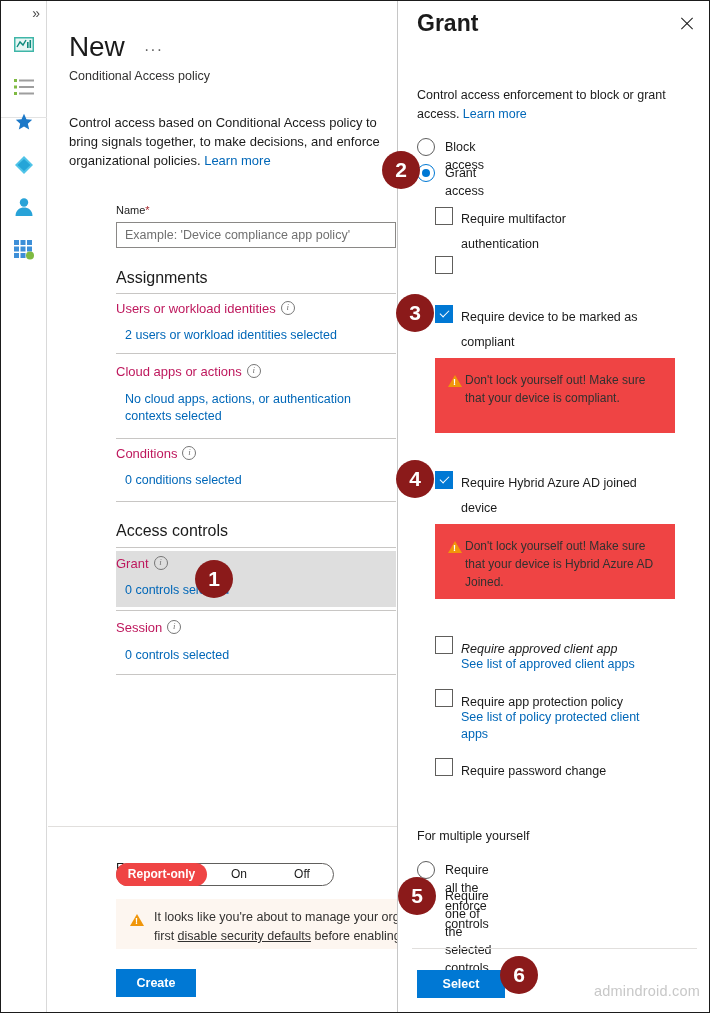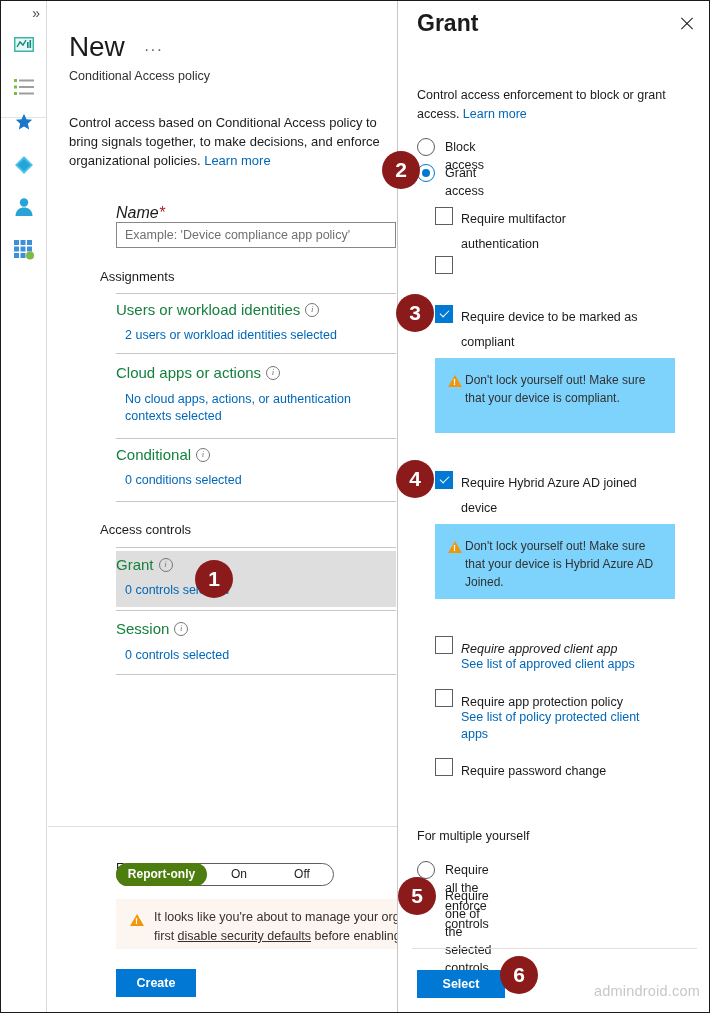--- a/index.html
+++ b/index.html
@@ -92,59 +92,58 @@
     left: 21px; top: 112px;
     width: 312px;
     font-size: 13px;
     line-height: 19px;
     color: #1b1b1b;
   }
   .lnk { color: #0067b8; text-decoration: none; cursor: pointer; }
 
   .fld-label {
     position: absolute;
-    font-size: 16px;
-    color: #1b1b1b;
-    font-style: italic;
+    font-size: 11px;
+    color: #1b1b1b;
   }
   .req { color: #a4262c; }
 
   .txtbox {
     position: absolute;
     left: 68px; top: 221px;
     width: 280px;
     height: 26px;
     border: 1px solid #8a8886;
     background: #fff;
     box-sizing: border-box;
     font-family: "Liberation Sans", sans-serif;
     font-size: 12.5px;
     color: #323130;
     padding: 0 8px;
   }
   .txtbox::placeholder { color: #707070; opacity: 1; }
 
   .sect-head {
     position: absolute;
-    left: 52px;
-    font-size: 13px;
+    left: 68px;
+    font-size: 16px;
     color: #1b1b1b;
   }
   .rowline {
     position: absolute;
     left: 68px;
     width: 280px;
     height: 1px;
     background: #c8c6c4;
   }
   .row-title {
     position: absolute;
     left: 68px;
-    font-size: 15px;
-    color: #15803d;
+    font-size: 13px;
+    color: #be185d;
   }
   .row-value {
     position: absolute;
     left: 77px;
     width: 272px;
     font-size: 12.5px;
     line-height: 17px;
     color: #0067b8;
     cursor: pointer;
   }
@@ -205,21 +204,21 @@
     top: -1px;
     height: 23px;
     line-height: 23px;
     text-align: center;
     font-size: 12px;
     color: #1b1b1b;
     cursor: pointer;
     box-sizing: border-box;
   }
   .pill-seg.on {
-    background: #4d7c0f;
+    background: #ef4444;
     color: #ffffff;
     border-radius: 12px;
     font-weight: bold;
   }
   .warn-box {
     position: absolute;
     left: 68px; top: 898px;
     width: 332px;
     height: 50px;
     background: #fdf6f0;
@@ -365,21 +364,21 @@
     font-size: 12.5px;
     line-height: 17px;
     color: #0067b8;
     cursor: pointer;
   }
 
   .note {
     position: absolute;
     left: 37px;
     width: 240px;
-    background: #7dd3fc;
+    background: #ef4444;
     box-sizing: border-box;
   }
   .note-text {
     position: absolute;
     left: 30px; top: 13px;
     width: 190px;
     font-size: 12px;
     line-height: 18px;
     color: #323130;
   }
@@ -511,21 +510,21 @@
       <div class="row-value" style="top:326px;">2 users or workload identities selected</div>
       <div class="rowline" style="top:352px;"></div>
 
       <div class="row-title" style="top:363px;">
         <span>Cloud apps or actions</span><span class="info-ico"></span>
       </div>
       <div class="row-value" style="top:390px;">No cloud apps, actions, or authentication contexts selected</div>
       <div class="rowline" style="top:437px;"></div>
 
       <div class="row-title" style="top:445px;">
-        <span>Conditional</span><span class="info-ico"></span>
+        <span>Conditions</span><span class="info-ico"></span>
       </div>
       <div class="row-value" style="top:471px;">0 conditions selected</div>
       <div class="rowline" style="top:500px;"></div>
 
       <div class="sect-head" style="top:521px;">Access controls</div>
       <div class="rowline" style="top:546px;"></div>
 
       <div class="row-hl" style="top:550px; height:56px;"></div>
       <div class="row-title" style="top:555px;">
         <span>Grant</span><span class="info-ico"></span>

